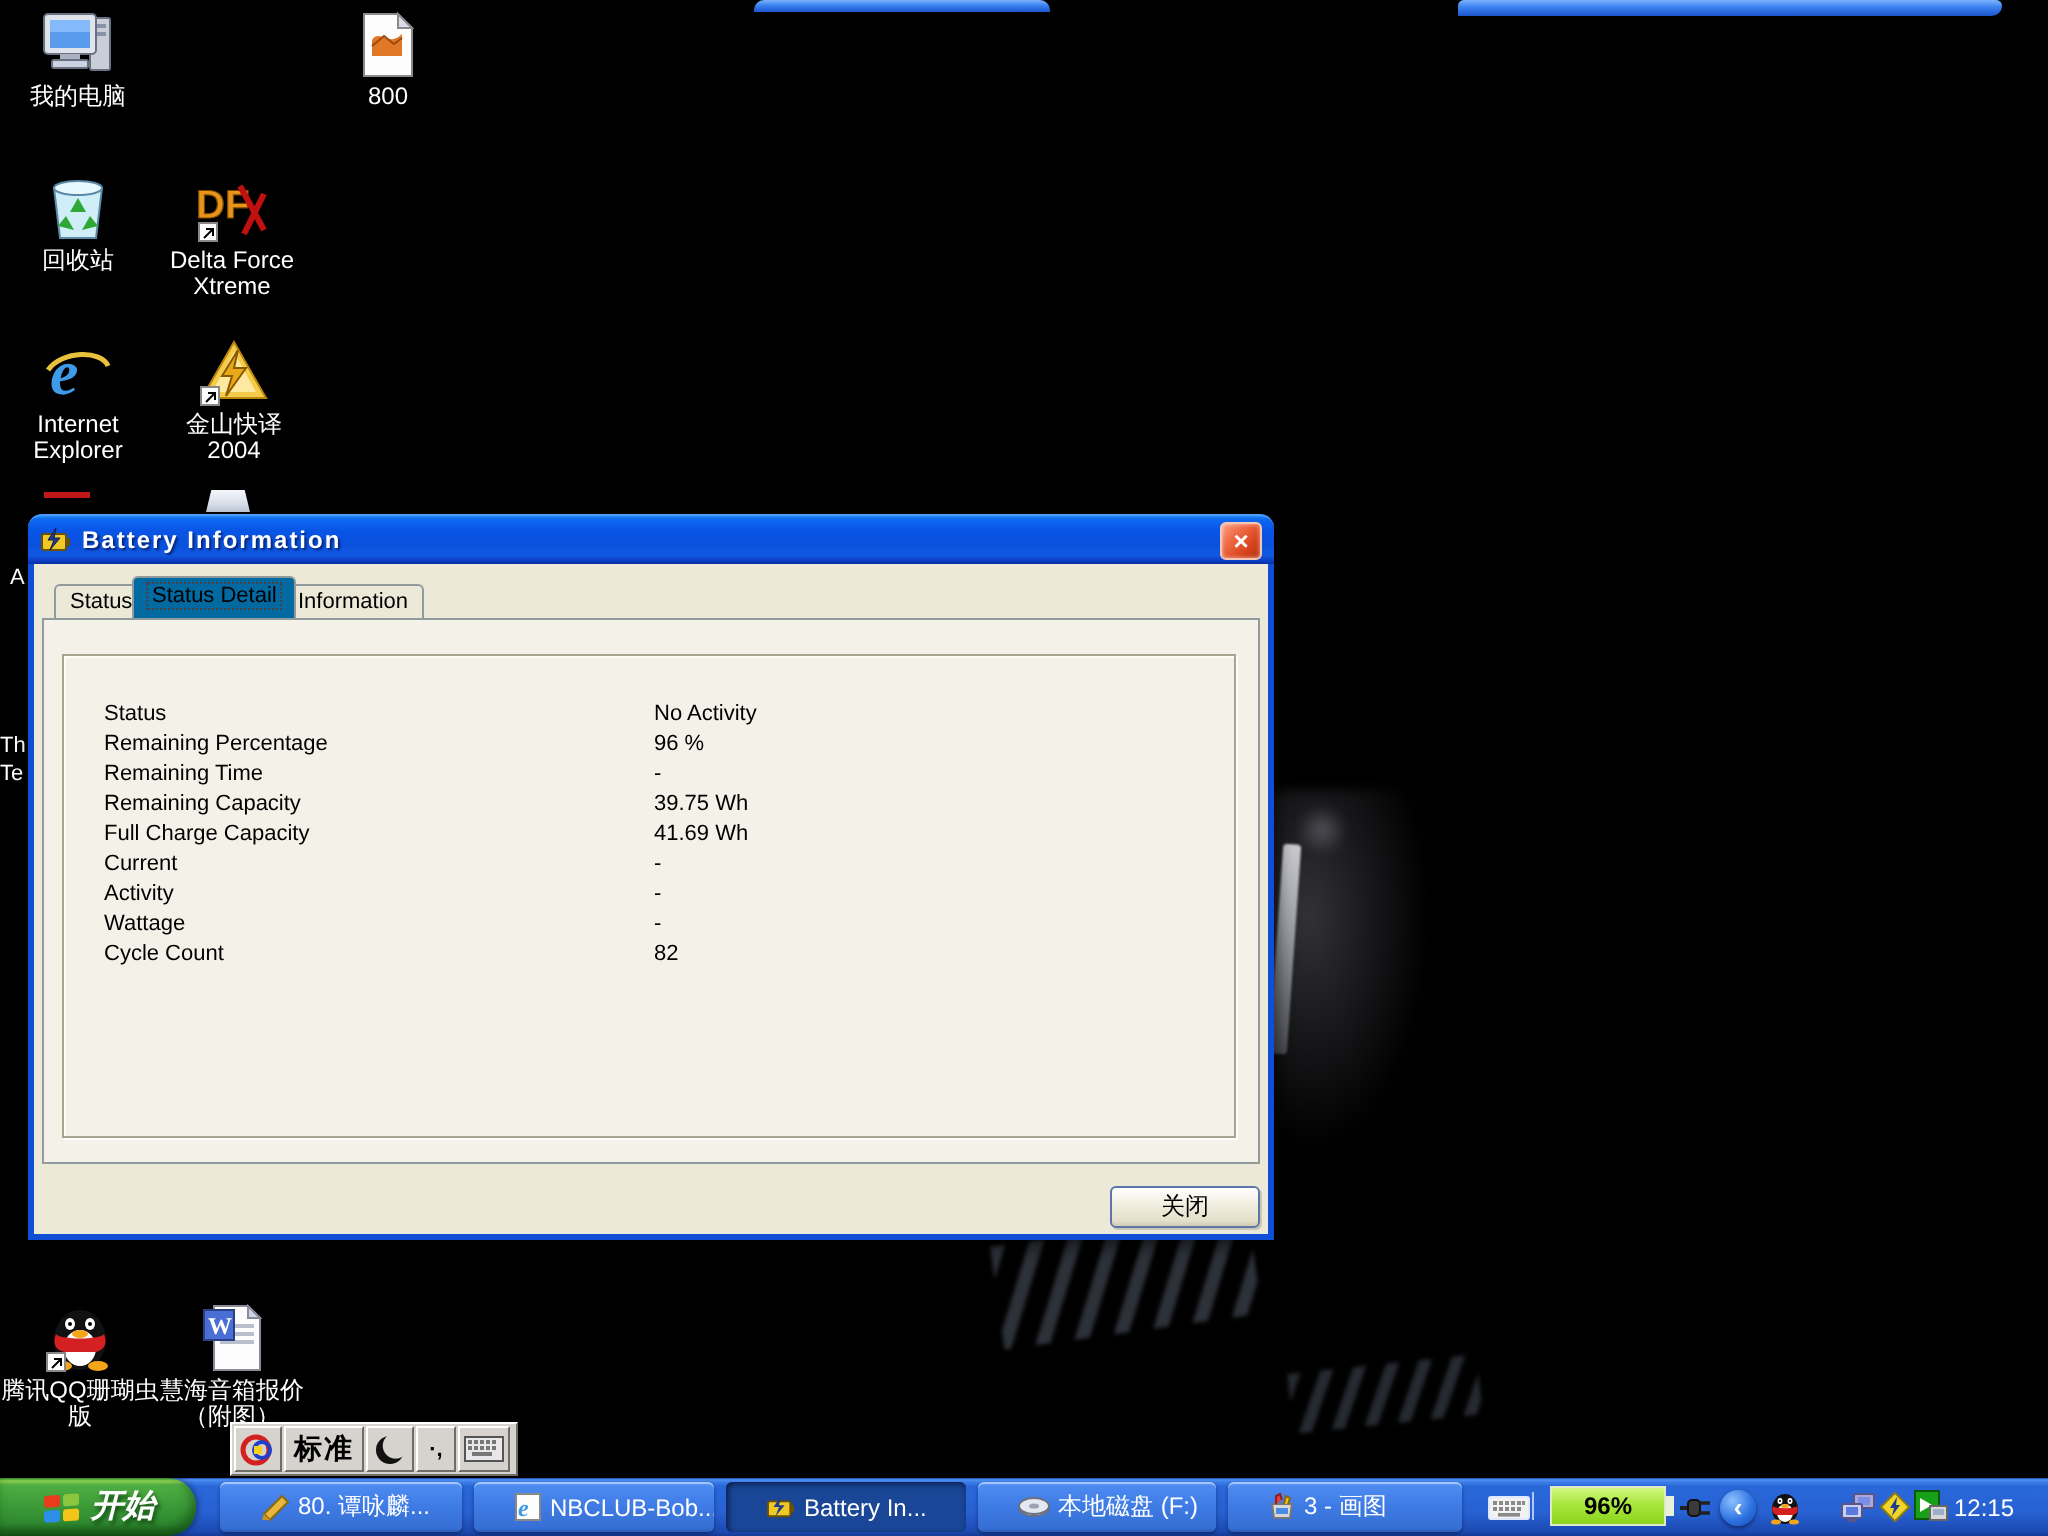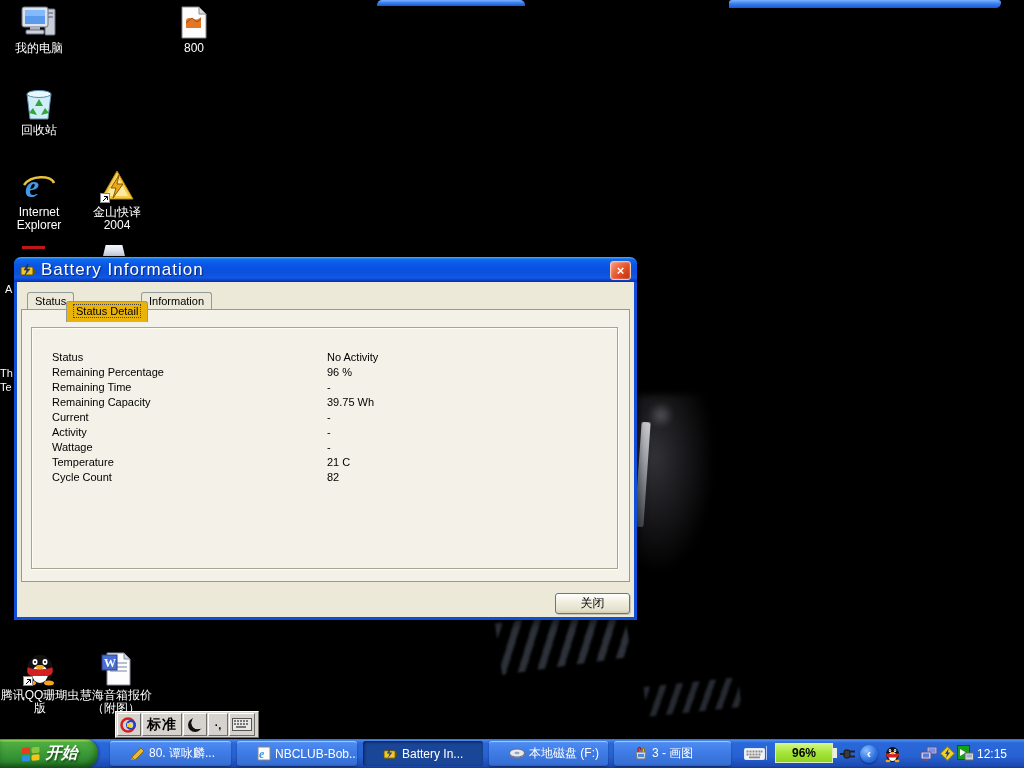--- a/index.html
+++ b/index.html
@@ -26,30 +26,30 @@
   .sc-arrow svg{display:block}
 
   .frag{position:absolute}
   .partial-label{position:absolute;color:#fff;font-size:11px;line-height:12px}
 
   
   .dlg{position:absolute;left:14px;top:257px;width:623px;height:363px;filter:drop-shadow(2px 3px 4px rgba(0,0,0,.55))}
   .dlg-titlebar{position:absolute;left:0;top:0;right:0;height:25px;border-radius:7px 7px 0 0;
     background:linear-gradient(180deg,#2a8bf2 0%,#0f6af0 6%,#0855e6 30%,#0a50dc 60%,#1159e2 82%,#0b3cc0 94%,#082f9e 100%);
     display:flex;align-items:center;padding:0 6px;border-top:1px solid #4a9bff}
-  .dlg-title{color:#fff;font-weight:normal;font-size:17px;letter-spacing:1px;margin-left:5px;text-shadow:1px 1px 1px #06267a;flex:1}
+  .dlg-title{color:#fff;font-weight:bold;font-size:12px;letter-spacing:1px;margin-left:5px;text-shadow:1px 1px 1px #06267a;flex:1}
   .xbtn{width:21px;height:19px;border-radius:3px;border:1px solid #f4c6b4;
     background:linear-gradient(135deg,#fb9d80 0%,#ee6a44 35%,#d8441c 70%,#b23312 100%);
     color:#fff;font-weight:bold;font-size:13px;line-height:17px;text-align:center;cursor:pointer;box-shadow:inset 0 0 2px rgba(255,255,255,.6)}
   .dlg-frame{position:absolute;left:0;top:25px;right:0;bottom:0;border:3px solid #0f4fd6;border-top:none;background:#ECE9D8}
   .dlg-body{position:absolute;left:3px;top:25px;width:617px;height:335px}
 
   .tab{position:absolute;top:10px;height:18px;padding:2px 7px 0;font-size:11px;color:#000;
     background:#ECE9D8;border:1px solid #919B9C;border-bottom:none;border-radius:3px 3px 0 0;cursor:pointer}
-  .tab.sel{top:19px;height:21px;background:#eab308;z-index:3;padding-top:3px}
+  .tab.sel{top:6px;height:21px;background:#0369a1;z-index:3;padding-top:3px}
   .tab.sel .tab-txt{outline:1px dotted #444;padding:0 2px}
   #tab-status{left:10px}
   #tab-detail{left:49px}
   #tab-info{left:124px}
 
   .tabpanel{position:absolute;left:4px;top:27px;width:609px;height:273px;background:#F4F2E8;border:1px solid #919B9C;z-index:2}
   .groupbox{position:absolute;left:9px;top:17px;width:587px;height:242px;border:1px solid #A8A490;box-shadow:1px 1px 0 #ffffff, inset 1px 1px 0 #fffef5;padding-top:23px}
   .grow{display:flex;height:15px;font-size:11px;color:#000}
   .grow .rl{position:absolute;left:20px;width:260px}
   .grow .rv{position:absolute;left:295px}
@@ -136,20 +136,35 @@
         <path d="M4 8 L28 8 L25 33 L7 33 Z" fill="#cfeef8" stroke="#5a8aa8"></path>
         <ellipse cx="16" cy="8" rx="12" ry="3.5" fill="#e8f8ff" stroke="#5a8aa8"></ellipse>
         <path d="M16 13 L20 20 L12 20 Z" fill="#2fa838"></path>
         <path d="M10 22 L14 29 L6 27 Z" fill="#2fa838"></path>
         <path d="M22 22 L26 27 L18 29 Z" fill="#2fa838"></path>
       </svg>
     </div>
     <div class="dlabel">回收站</div>
   </div>
 
+  <div class="dicon" style="left:68px;top:85px;width:96px">
+    <div class="ic">
+      <svg width="40" height="34" viewBox="0 0 40 34">
+        <text x="2" y="22" font-family="Liberation Sans,sans-serif" font-size="20" font-weight="bold" fill="#e8941c" stroke="#7a4a00" stroke-width=".6">DF</text>
+        <path d="M24 6 L36 28 M36 10 L26 30" stroke="#c01010" stroke-width="3"></path>
+      </svg>
+      <span class="sc-arrow">
+          <svg width="7" height="7" viewBox="0 0 7 7">
+            <path d="M1 6 L5 2 M2 1.5 L5.5 1.5 L5.5 5" stroke="#000" fill="none"></path>
+          </svg>
+        </span>
+    </div>
+    <div class="dlabel">Delta Force
+Xtreme</div>
+  </div>
 
   <div class="dicon" style="left:0;top:167px;width:78px">
     <div class="ic">
       <svg width="36" height="34" viewBox="0 0 36 34">
         <text x="4" y="28" font-family="Liberation Serif,serif" font-size="32" font-style="italic" font-weight="bold" fill="#3f9ae8">e</text>
         <path d="M3 16 C10 6 30 6 33 14" stroke="#e8c23c" stroke-width="2.5" fill="none"></path>
       </svg>
     </div>
     <div class="dlabel">Internet
 Explorer</div>
@@ -256,34 +271,34 @@
             </div>
           <div class="grow">
               <span class="rl">Remaining Time</span>
               <span class="rv">-</span>
             </div>
           <div class="grow">
               <span class="rl">Remaining Capacity</span>
               <span class="rv">39.75 Wh</span>
             </div>
           <div class="grow">
+              <span class="rl">Full Charge Capacity</span>
+              <span class="rv">41.69 Wh</span>
+            </div>
+          <div class="grow">
               <span class="rl">Current</span>
               <span class="rv">-</span>
             </div>
           <div class="grow">
               <span class="rl">Activity</span>
               <span class="rv">-</span>
             </div>
           <div class="grow">
               <span class="rl">Wattage</span>
               <span class="rv">-</span>
-            </div>
-          <div class="grow">
-              <span class="rl">Temperature</span>
-              <span class="rv">21 C</span>
             </div>
           <div class="grow">
               <span class="rl">Cycle Count</span>
               <span class="rv">82</span>
             </div>
         </div>
       </div>
 
       <button class="closebtn">关闭</button>
     </div>

